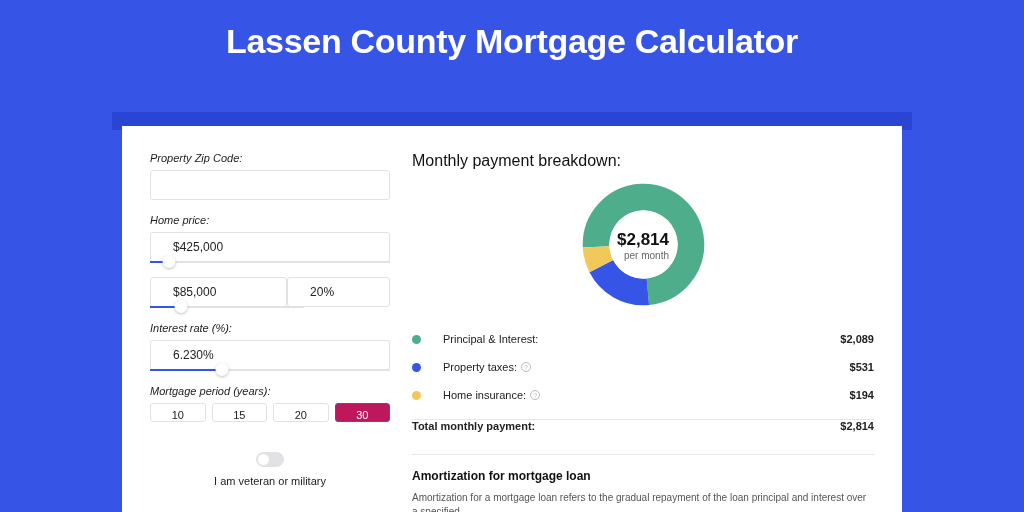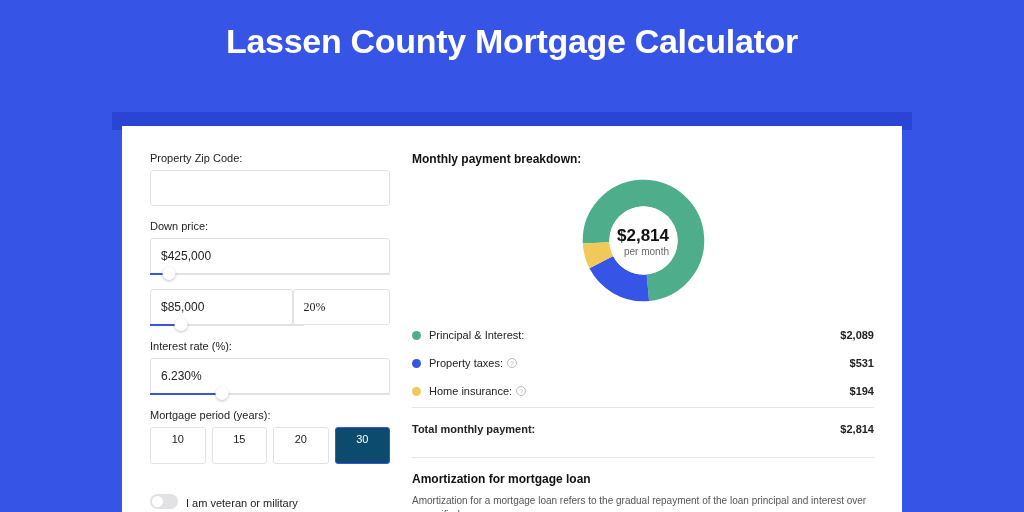--- a/index.html
+++ b/index.html
@@ -40,27 +40,28 @@
     gap: 22px;
   }
   .left-col { width: 240px; flex-shrink: 0; }
   .right-col { flex: 1; }
 
   .field-label {
     font-size: 11px;
     color: #222;
     margin-bottom: 6px;
     display: block;
+    font-style: italic;
   }
   .text-input {
     width: 100%;
-    height: 36px;
+    height: 30px;
     border: 1px solid #e2e2e5;
     border-radius: 3px;
-    padding: 0 10px;
+    padding: 0 22px;
     font-size: 12px;
     color: #222;
     background: #fff;
   }
   .field-group { margin-bottom: 14px; position: relative; }
 
   .slider-track {
     height: 2px;
     background: #e2e2e5;
     position: relative;
@@ -79,68 +80,69 @@
     border-radius: 50%;
     background: #fff;
     box-shadow: 0 1px 3px rgba(0,0,0,0.25);
     position: absolute;
     top: -6px;
     transform: translateX(-50%);
   }
 
   .two-inputs { display: flex; gap: 0; }
   .two-inputs .text-input:first-child { flex: 1.6; }
-  .two-inputs .text-input:last-child { flex: 1; font-family: Liberation Serif, serif; }
+  .two-inputs .text-input:last-child { flex: 1; }
 
   .period-row { display: flex; gap: 6px; }
   .period-btn {
     flex: 1;
-    height: 37px;
+    height: 19px;
     border: 1px solid #e2e2e5;
     border-radius: 3px;
     background: #fff;
     font-size: 11px;
     color: #222;
     cursor: pointer;
     text-align: center;
     line-height: 22px;
   }
   .period-btn.active {
-    background: #0c4a6e;
+    background: #be185d;
     color: #fff;
     border-color: #3654e6;
   }
 
   .toggle-row {
     display: flex;
-    align-items: flex-end;
+    align-items: center;
     gap: 8px;
     margin-top: 30px;
+    flex-direction: column;
   }
   .toggle {
     width: 28px;
     height: 15px;
     background: #e2e2e5;
     border-radius: 999px;
     position: relative;
   }
   .toggle-knob {
     width: 11px;
     height: 11px;
     border-radius: 50%;
     background: #fff;
     position: absolute;
     top: 2px;
     left: 2px;
   }
   .toggle-label { font-size: 11px; color: #222; }
 
   .section-heading {
-    font-size: 12px;
-    font-weight: 700;
+    font-size: 16px;
+    font-weight: 400;
     color: #111;
     margin-bottom: 4px;
   }
   .donut-wrap {
     display: flex;
     justify-content: center;
     margin: 12px 0 18px 0;
     position: relative;
   }
   .donut-center {
@@ -152,32 +154,33 @@
   }
   .donut-amount { font-size: 17px; font-weight: 700; color: #111; }
   .donut-sub { font-size: 10px; color: #666; text-align: right; }
 
   .legend-row {
     display: flex;
     align-items: center;
     font-size: 11px;
     color: #222;
     padding: 8px 0;
+    gap: 14px;
   }
   .legend-row + .legend-row { border-top: none; }
   .legend-dot {
     width: 9px;
     height: 9px;
     border-radius: 50%;
     margin-right: 8px;
     flex-shrink: 0;
   }
   .legend-label { flex: 1; display: flex; align-items: center; gap: 4px; }
   .legend-value { font-weight: 700; }
-  .legend-row.total { border-top: 1px solid #e7e7eb; font-weight: 700; margin-top: 2px; padding-top: 15px;}
+  .legend-row.total { border-top: 1px solid #e7e7eb; font-weight: 700; margin-top: 10px; padding-top: 0;}
   .legend-row.total .legend-value { font-weight: 700; }
 
   .info-icon {
     display: inline-block;
     width: 10px;
     height: 10px;
     border: 1px solid #bbb;
     border-radius: 50%;
     font-size: 7px;
     line-height: 9px;
@@ -202,21 +205,21 @@
 <div class="card">
 
   <div class="left-col">
 
     <div class="field-group">
       <label class="field-label">Property Zip Code:</label>
       <input class="text-input" type="text" value="" style="">
     </div>
 
     <div class="field-group">
-      <label class="field-label">Down price:</label>
+      <label class="field-label">Home price:</label>
       <input class="text-input" type="text" value="$425,000" style="">
       <div class="slider-track">
         <div class="slider-fill" style="width: 8%;"></div>
         <div class="slider-thumb" style="left: 8%;"></div>
       </div>
     </div>
 
     <div class="field-group">
       <div class="two-inputs">
         <input class="text-input" type="text" value="$85,000" style="">

